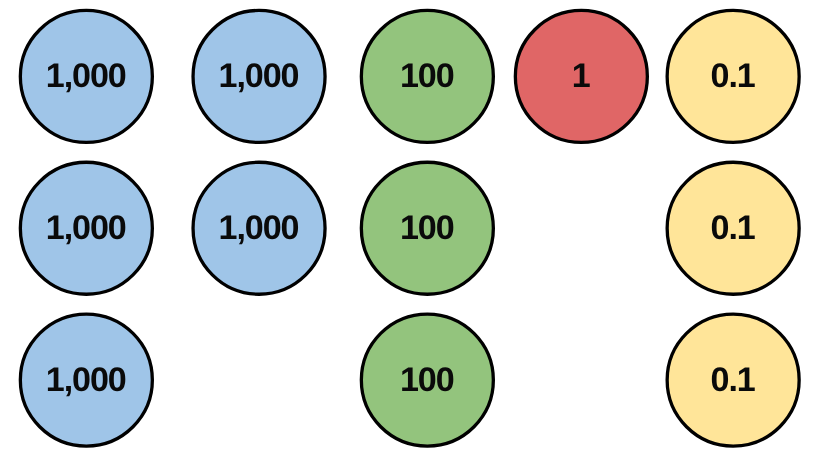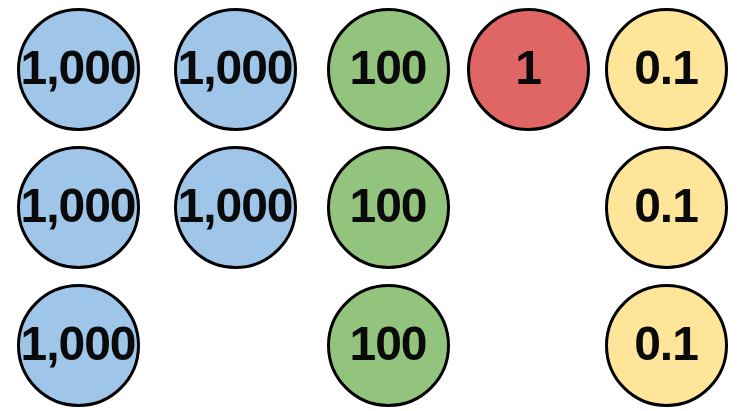--- a/index.html
+++ b/index.html
@@ -20,21 +20,21 @@
     width: 123px;
     height: 123px;
     border: 3.5px solid #000000;
     border-radius: 50%;
     box-sizing: border-box;
     display: flex;
     align-items: center;
     justify-content: center;
   }
   .disk-label {
-    font-size: 48px;
+    font-size: 31px;
     font-weight: 700;
     letter-spacing: -1px;
     color: #0a0a0a;
     line-height: 1;
     transform: translateY(-1px);
     white-space: nowrap;
   }
 </style>
 </head>
 <body>

